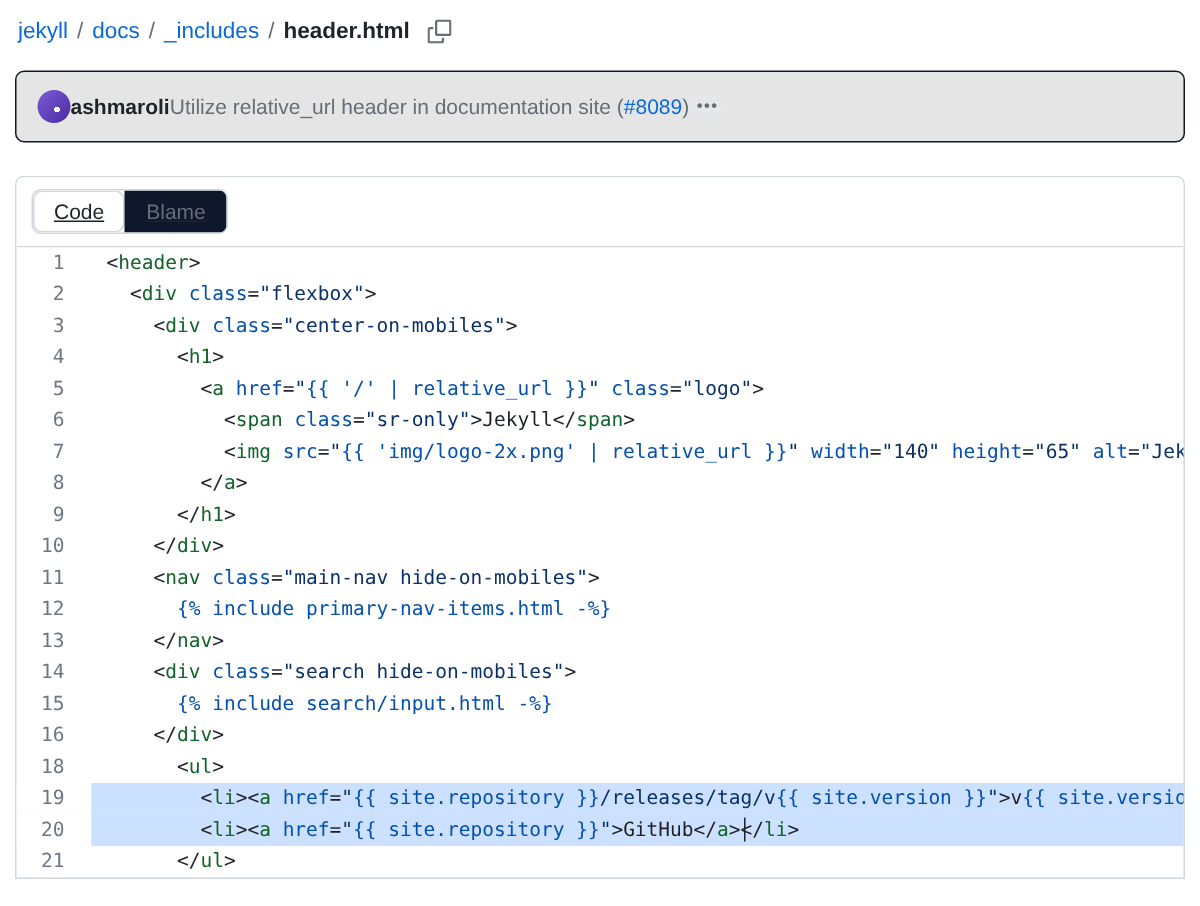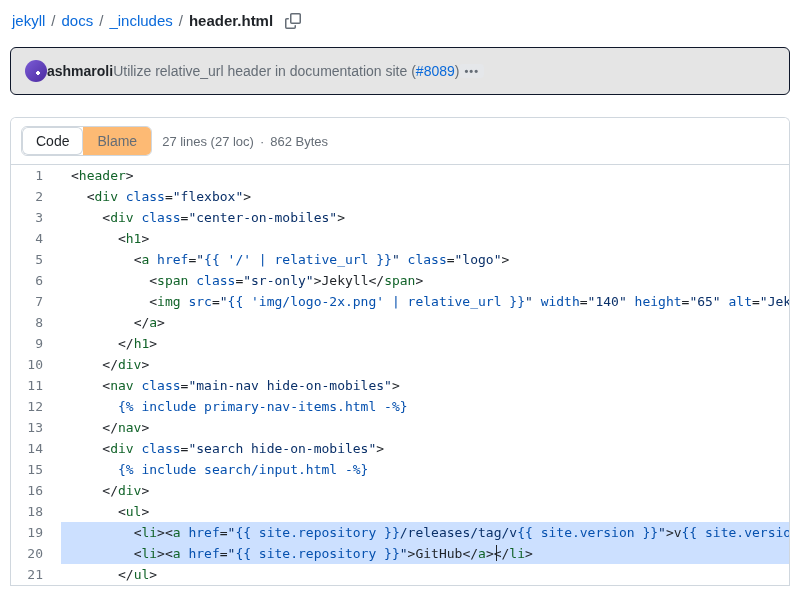--- a/index.html
+++ b/index.html
@@ -80,20 +80,21 @@
     overflow: hidden;
     border-bottom: none;
   }
   .file-header {
     display: flex;
     align-items: center;
     gap: 10px;
     padding: 8px 10px;
     border-bottom: 1px solid #d0d7de;
     background: #ffffff;
+    text-decoration: underline;
   }
   .seg {
     display: inline-flex;
     border: 1px solid #d0d7de;
     border-radius: 6px;
     overflow: hidden;
   }
   .seg button {
     border: none;
     background: #ffffff;
@@ -102,21 +103,21 @@
     cursor: pointer;
     color: #656d76;
   }
   .seg button.active {
     background: #ffffff;
     color: #1f2328;
     font-weight: 500;
     box-shadow: inset 0 0 0 1px #d0d7de;
     border-radius: 6px;
   }
-  .seg button:not(.active) { background: #fdba74; }
+  .seg button:not(.active) { background: #0f172a; }
   .file-meta { color: #656d76; font-size: 13px; }
   .dot { margin: 0 6px; }
 
   
   .code-area {
     font-family: ui-monospace, SFMono-Regular, "SF Mono", Menlo, Consolas, monospace;
     font-size: 13px;
     line-height: 21px;
     border: 1px solid #d0d7de;
     border-top: none;
@@ -183,23 +184,20 @@
   </span>
   <span class="ellipsis-btn">•••</span>
 </div>
 
 <div class="file-box">
   <div class="file-header">
     <div class="seg">
       <button class="active">Code</button>
       <button>Blame</button>
     </div>
-    <span class="file-meta">
-      <span>27 lines (27 loc)</span><span class="dot">·</span><span>862 Bytes</span>
-    </span>
   </div>
 </div>
 
 <div class="code-area" id="code-area">
     <div class="code-row"><div class="ln">1</div><div class="cl"><span class="t-punc">&lt;</span><span class="t-tag">header</span><span class="t-punc">&gt;</span></div></div>
     <div class="code-row"><div class="ln">2</div><div class="cl">  <span class="t-punc">&lt;</span><span class="t-tag">div</span><span class="t-punc"> </span><span class="t-attr">class</span><span class="t-punc">=</span><span class="t-str">"flexbox"</span><span class="t-punc">&gt;</span></div></div>
     <div class="code-row"><div class="ln">3</div><div class="cl">    <span class="t-punc">&lt;</span><span class="t-tag">div</span><span class="t-punc"> </span><span class="t-attr">class</span><span class="t-punc">=</span><span class="t-str">"center-on-mobiles"</span><span class="t-punc">&gt;</span></div></div>
     <div class="code-row"><div class="ln">4</div><div class="cl">      <span class="t-punc">&lt;</span><span class="t-tag">h1</span><span class="t-punc">&gt;</span></div></div>
     <div class="code-row"><div class="ln">5</div><div class="cl">        <span class="t-punc">&lt;</span><span class="t-tag">a</span><span class="t-punc"> </span><span class="t-attr">href</span><span class="t-punc">=</span><span class="t-str">"</span><span class="t-attr">{{ '/' | relative_url }}</span><span class="t-str">"</span><span class="t-punc"> </span><span class="t-attr">class</span><span class="t-punc">=</span><span class="t-str">"logo"</span><span class="t-punc">&gt;</span></div></div>
     <div class="code-row"><div class="ln">6</div><div class="cl">          <span class="t-punc">&lt;</span><span class="t-tag">span</span><span class="t-punc"> </span><span class="t-attr">class</span><span class="t-punc">=</span><span class="t-str">"sr-only"</span><span class="t-punc">&gt;</span><span class="t-punc">Jekyll</span><span class="t-punc">&lt;/</span><span class="t-tag">span</span><span class="t-punc">&gt;</span></div></div>

